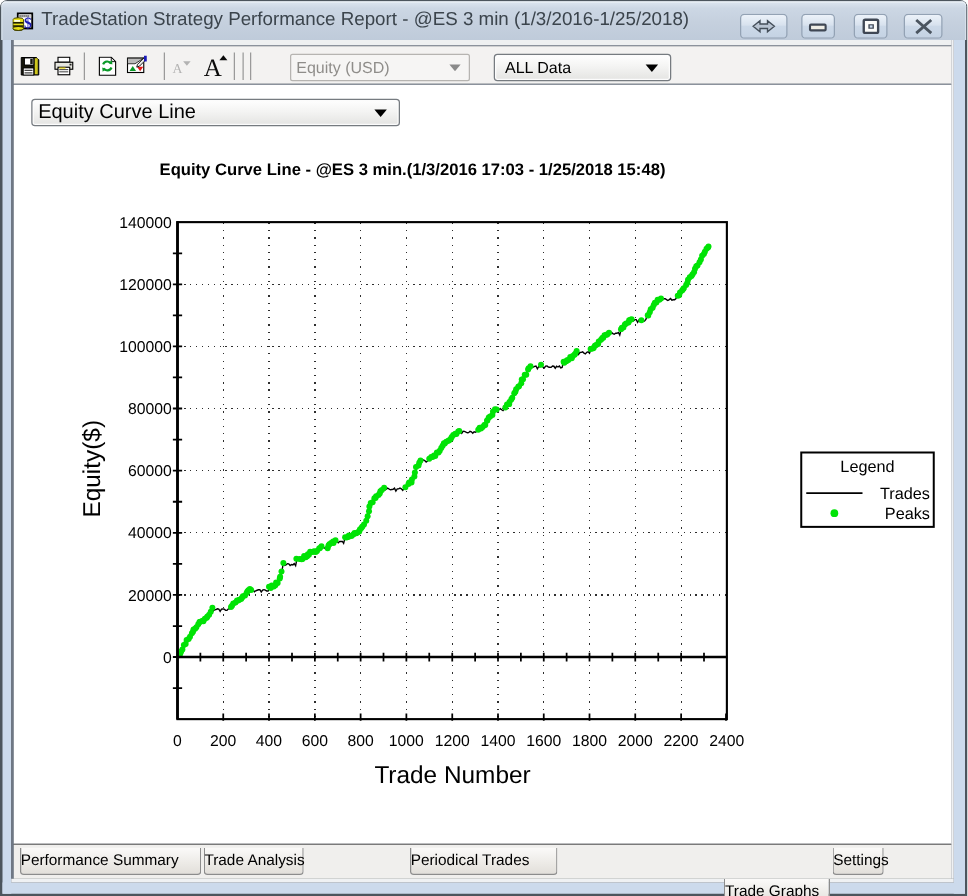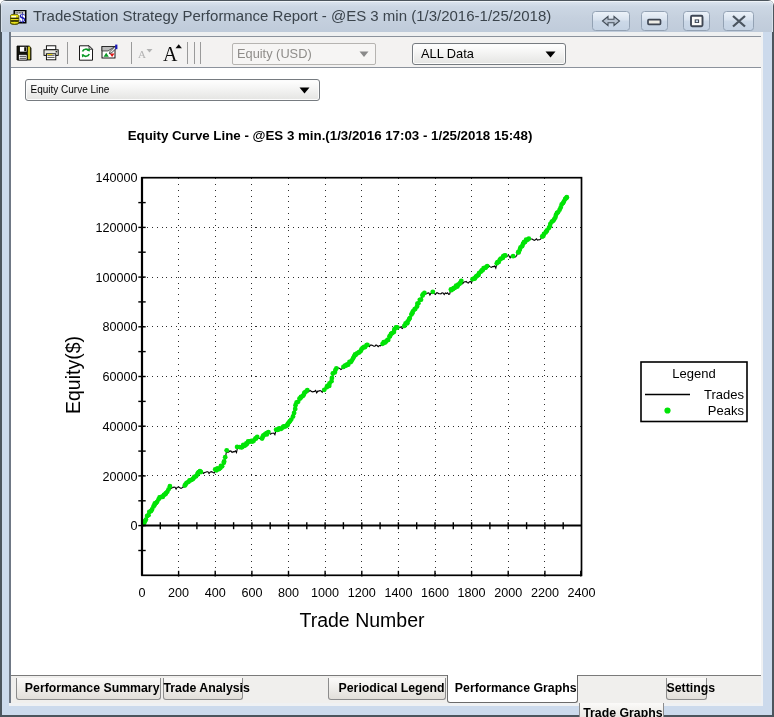--- a/index.html
+++ b/index.html
@@ -124,31 +124,31 @@
 <div class="abs" style="left:193.5px;top:42px;width:1px;height:22px;background:#9a9a9a;"></div>
 <div class="abs" style="left:200px;top:42px;width:1px;height:22px;background:#9a9a9a;"></div>
 
 <div class="abs" style="left:232px;top:43px;width:144px;height:22px;border:1px solid #b6b4b1;background:#f6f5f4;border-radius:2px;">
   <div class="abs" style="left:4px;top:0;height:20px;line-height:20px;font-size:12.8px;color:#8f8d8a;">Equity (USD)</div>
   <svg class="abs" style="right:6px;top:7px" width="10" height="7">
       <path d="M0.5 0.5 h9 l-4.5 5.5 z" fill="#8a8a8a"></path>
     </svg>
 </div>
 
-<div class="abs" style="left:412px;top:42.5px;width:154px;height:22px;border:1px solid #767b80;background:linear-gradient(#fff,#f4f4f3 45%,#e4e4e2);border-radius:3px;box-shadow:inset 0 0 0 1px #fcfcfc;">
+<div class="abs" style="left:395px;top:42.5px;width:142px;height:22px;border:1px solid #767b80;background:linear-gradient(#fff,#f4f4f3 45%,#e4e4e2);border-radius:3px;box-shadow:inset 0 0 0 1px #fcfcfc;">
   <div class="abs" style="left:8px;top:0;height:20px;line-height:20px;font-size:12.8px;color:#000;">ALL Data</div>
   <svg class="abs" style="right:9px;top:7px" width="11" height="8">
       <path d="M0.5 0.5 h10 l-5 6 z" fill="#000"></path>
     </svg>
 </div>
 
 <div class="abs" style="left:11px;top:68px;width:750px;height:607px;background:#fff;"></div>
 
 <div class="abs" style="left:25px;top:79px;width:295px;height:22px;border:1px solid #767b80;background:linear-gradient(#fff,#f4f4f3 45%,#e4e4e2);border-radius:3px;box-shadow:inset 0 0 0 1px #fcfcfc;">
-  <div class="abs" style="left:4.5px;top:0;height:20px;line-height:20px;font-size:10px;color:#000;">Equity Curve Line</div>
+  <div class="abs" style="left:4.5px;top:0;height:20px;line-height:20px;font-size:16px;color:#000;">Equity Curve Line</div>
   <svg class="abs" style="right:9px;top:7px" width="11" height="8">
       <path d="M0.5 0.5 h10 l-5 6 z" fill="#000"></path>
     </svg>
 </div>
 
 <svg width="749" height="607" viewBox="11 68 749 607" style="position:absolute;left:11px;top:68px" font-family="'Liberation Sans', sans-serif">
     <defs>
       <clipPath id="plotclip">
         <rect x="142.8" y="178.5" width="437.9" height="396"></rect>
       </clipPath>
@@ -511,24 +511,23 @@
     <text x="744" y="415" text-anchor="end" font-size="13px">Peaks</text>
   </svg>
 
 <div class="abs" style="left:11px;top:675px;width:750px;height:1px;background:#7a7a7a;"></div>
 <div class="abs" style="left:11px;top:676px;width:750px;height:27px;background:#f0efed;"></div>
 
 <div class="abs" id="tabs" style="left:11px;top:676px;width:750px;height:28px;font-size:12.3px;color:#000;">
   <div class="tab" style="left:4.5px;width:145px;">Performance Summary</div>
   <div class="tab" style="left:151.5px;width:80px;">Trade Analysis</div>
   <div class="tab" style="left:244px;width:70.5px;margin-top:48px;">Trades List</div>
-  <div class="tab" style="left:316.5px;width:118px;">Periodical Legend</div>
-  <div class="tab active" style="left:435.5px;width:131px;">Performance Graphs</div>
+  <div class="tab" style="left:316.5px;width:118px;">Periodical Trades</div>
   <div class="tab" style="left:568px;width:84.5px;margin-top:25px;">Trade Graphs</div>
   <div class="tab" style="left:654.5px;width:41px;">Settings</div>
 </div>
 <style>
-  .tab { position:absolute; top:2px; height:22px; line-height:21px; text-align:right;
+  .tab { position:absolute; top:2px; height:22px; line-height:21px; text-align:left;
     border:1px solid #8c8c8c; border-top:none; border-radius:0 0 3px 3px;
-    background:linear-gradient(#fbfaf9,#eceae6 60%,#e2dfda); white-space:nowrap;font-weight:bold; }
+    background:linear-gradient(#fbfaf9,#eceae6 60%,#e2dfda); white-space:nowrap; }
   .tab.active { top:-1px; height:28px; line-height:26px; background:#fff;
     border-color:#6b6b6b; z-index:2; }
 </style>
 
 </body></html>

